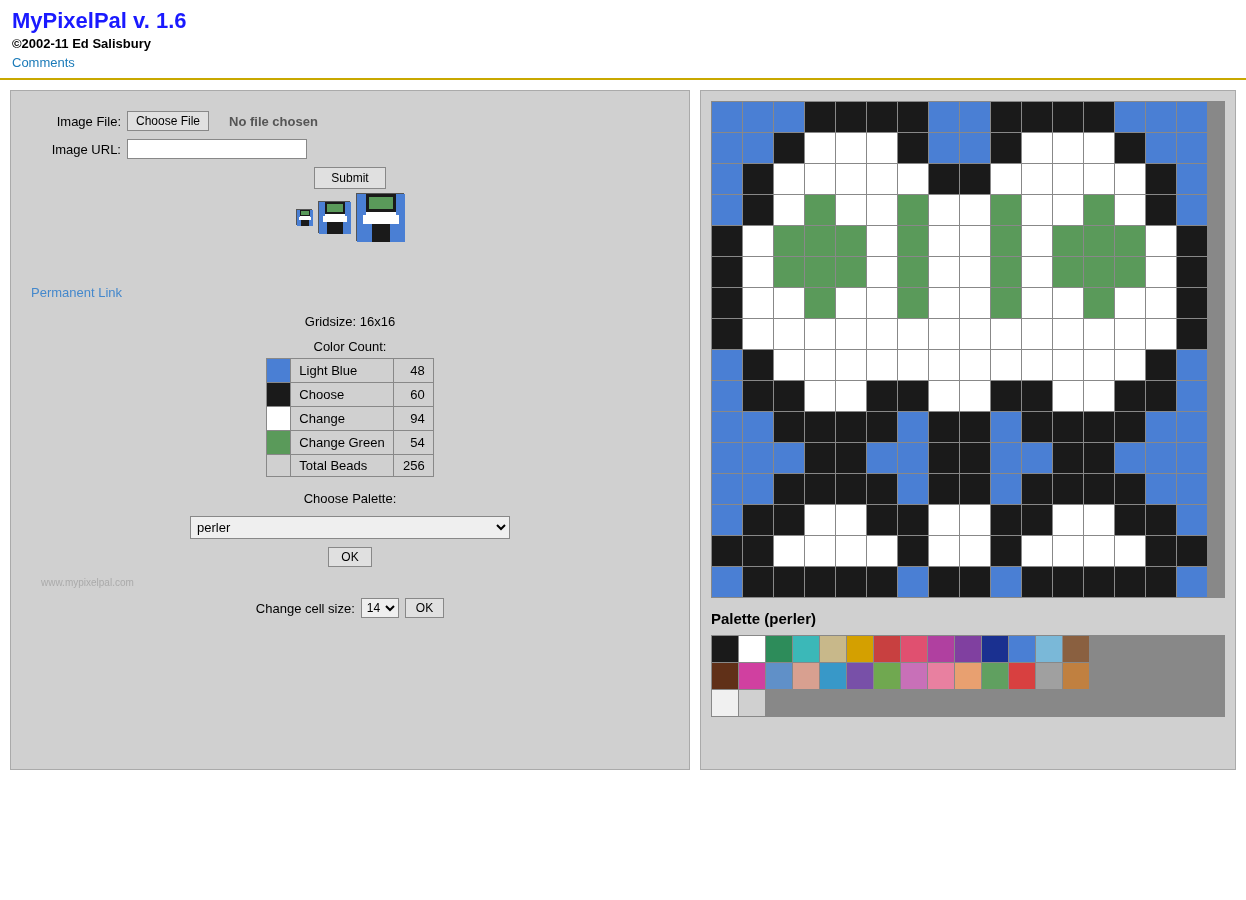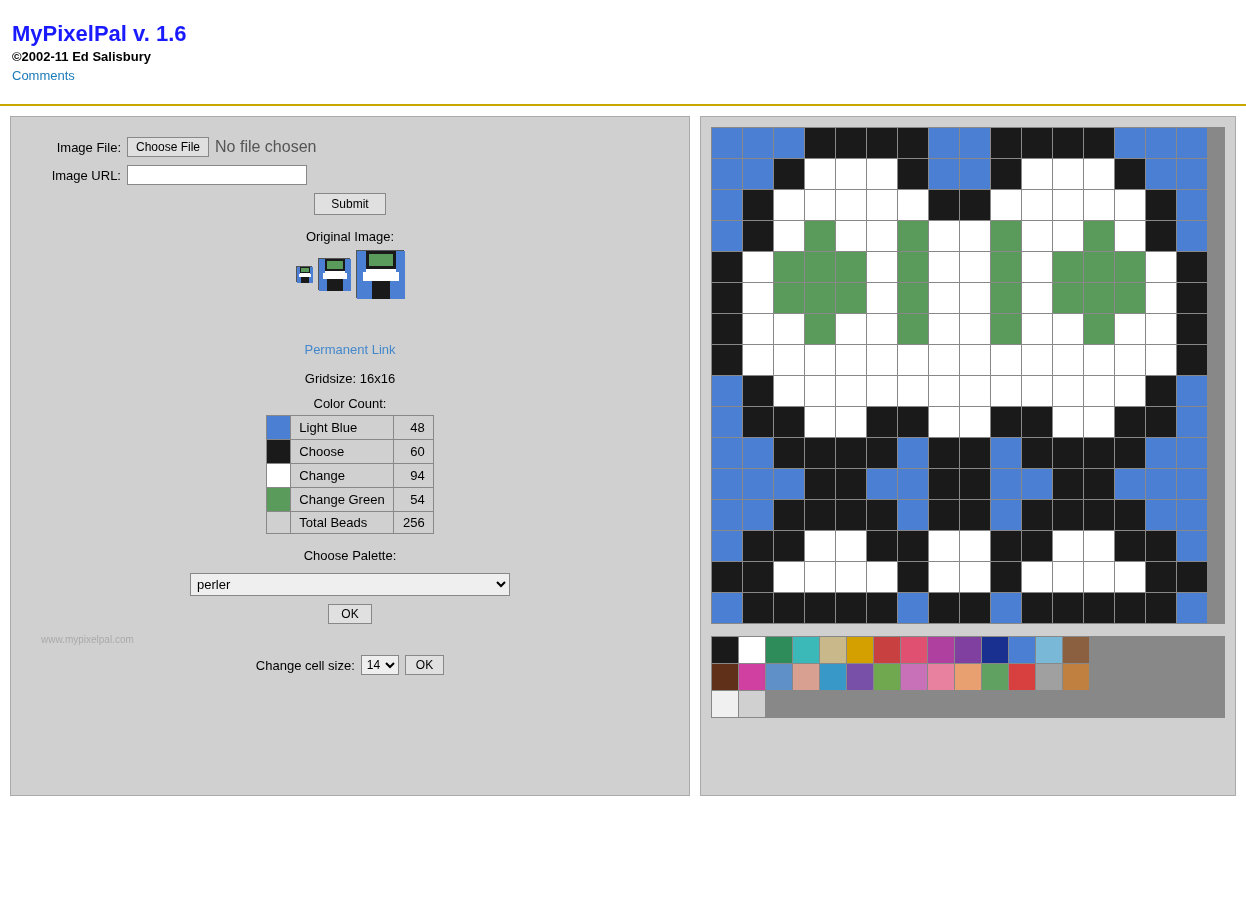--- a/index.html
+++ b/index.html
@@ -3,21 +3,21 @@
   <meta charset="utf-8">
   <style>
     * { box-sizing: border-box; margin: 0; padding: 0; }
     body {
       font-family: Arial, sans-serif;
       font-size: 13px;
       background: #fff;
       color: #000;
     }
     #header {
-      padding: 21px 12px;
+      padding: 8px 12px;
       border-bottom: 2px solid #c8a800;
     }
     #header h1 {
       font-size: 22px;
       color: #1a1aff;
       font-weight: bold;
     }
     #header .copyright {
       font-size: 13px;
       font-weight: bold;
@@ -54,43 +54,44 @@
     }
     .form-label {
       width: 90px;
       text-align: right;
       margin-right: 6px;
       font-size: 13px;
     }
     .file-input-wrapper {
       display: flex;
       align-items: center;
-      gap: 6px;
+      gap: 20px;
     }
     .choose-file-btn {
       padding: 2px 8px;
       font-size: 12px;
       background: #e0e0e0;
       border: 1px solid #888;
       cursor: pointer;
     }
     .no-file-text {
-      font-size: 16px;
+      font-size: 13px;
       color: #555;
+      font-weight: bold;
     }
     input[type="text"].url-input {
       width: 180px;
       height: 20px;
       border: 1px solid #888;
       padding: 1px 3px;
       font-size: 12px;
     }
     .submit-row {
       text-align: center;
-      margin-bottom: 14px;
+      margin-bottom: 4px;
     }
     .submit-btn {
       padding: 3px 16px;
       font-size: 12px;
       background: #e0e0e0;
       border: 1px solid #888;
       cursor: pointer;
     }
 
     .section-label {
@@ -101,21 +102,20 @@
 
     .image-previews {
       display: flex;
       justify-content: center;
       align-items: center;
       gap: 6px;
       margin-bottom: 14px;
     }
 
     .links-section {
-      text-align: center;
       margin-bottom: 14px;
       margin-top: 44px;
     }
     .links-section a {
       display: block;
       color: #4488cc;
       text-decoration: none;
       font-size: 13px;
       margin-bottom: 4px;
     }
@@ -276,21 +276,20 @@
 
     <div class="form-row">
       <span class="form-label">Image URL:</span>
       <input type="text" class="url-input" value="" style="">
     </div>
 
     <div class="submit-row">
       <button class="submit-btn">Submit</button>
     </div>
 
-    <div class="section-label">Original Image:</div>
     <div class="image-previews">
 
       <div style="width:16px;height:16px;background:#888;border:1px solid #555;image-rendering:pixelated;">
         <svg width="16" height="16" viewBox="0 0 16 16" xmlns="http://www.w3.org/2000/svg">
           <rect x="0" y="0" width="16" height="16" fill="#4a7fd4"></rect>
           <rect x="3" y="0" width="10" height="6" fill="#1a1a1a"></rect>
           <rect x="4" y="1" width="8" height="4" fill="#5a9a5a"></rect>
           <rect x="3" y="6" width="10" height="4" fill="#ffffff"></rect>
           <rect x="2" y="7" width="12" height="3" fill="#ffffff"></rect>
           <rect x="4" y="10" width="8" height="6" fill="#1a1a1a"></rect>
@@ -631,20 +630,21 @@
           <div class="pixel-cell" style="background: rgb(74, 127, 212);"></div>
           <div class="pixel-cell" style="background: rgb(26, 26, 26);"></div>
           <div class="pixel-cell" style="background: rgb(26, 26, 26);"></div>
           <div class="pixel-cell" style="background: rgb(26, 26, 26);"></div>
           <div class="pixel-cell" style="background: rgb(26, 26, 26);"></div>
           <div class="pixel-cell" style="background: rgb(26, 26, 26);"></div>
           <div class="pixel-cell" style="background: rgb(74, 127, 212);"></div>
         </div>
     </div>
 
+    <div class="palette-label">Palette (perler)</div>
     <div class="palette-swatches" id="palette-swatches">
     <div class="palette-swatch" style="background: rgb(26, 26, 26);"></div>
         <div class="palette-swatch" style="background: rgb(255, 255, 255);"></div>
         <div class="palette-swatch" style="background: rgb(45, 140, 90);"></div>
         <div class="palette-swatch" style="background: rgb(59, 184, 184);"></div>
         <div class="palette-swatch" style="background: rgb(200, 184, 138);"></div>
         <div class="palette-swatch" style="background: rgb(212, 160, 0);"></div>
         <div class="palette-swatch" style="background: rgb(200, 64, 64);"></div>
         <div class="palette-swatch" style="background: rgb(224, 80, 112);"></div>
         <div class="palette-swatch" style="background: rgb(176, 64, 160);"></div>

